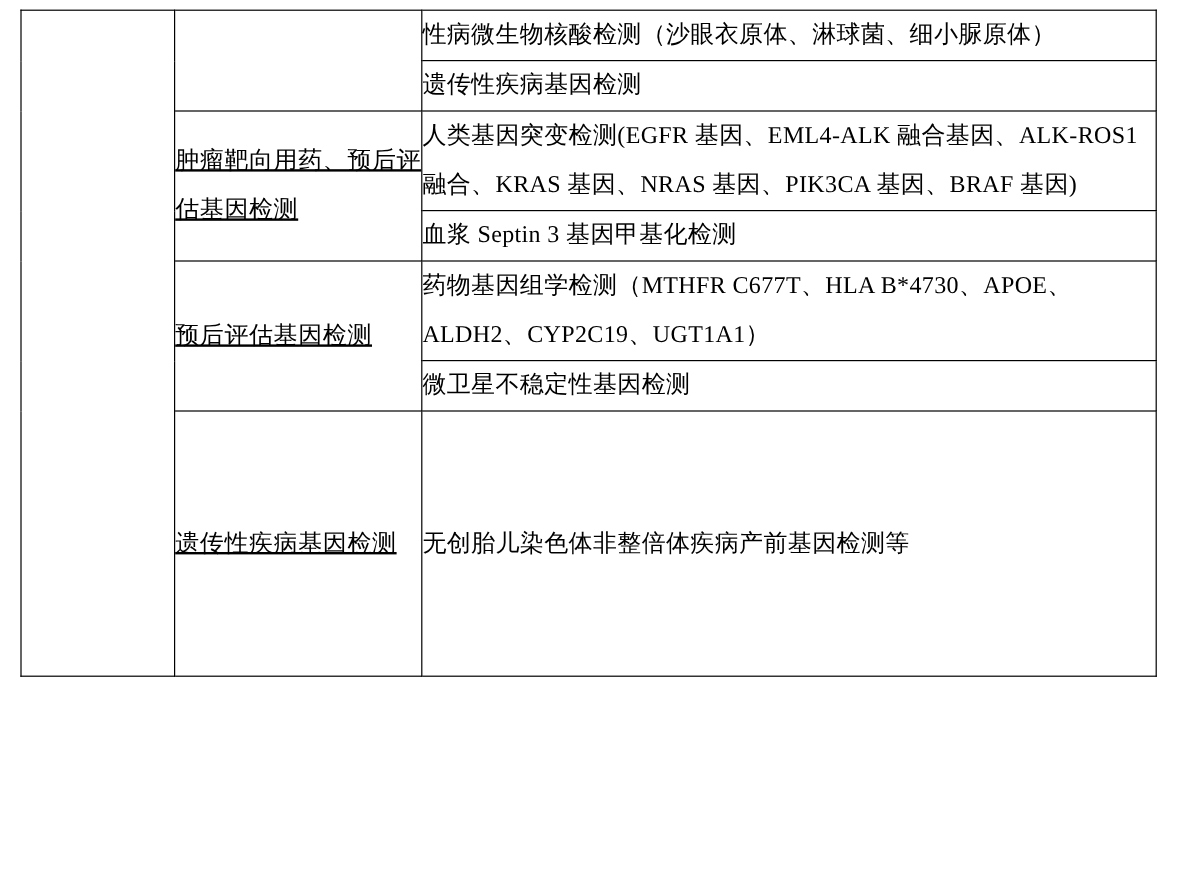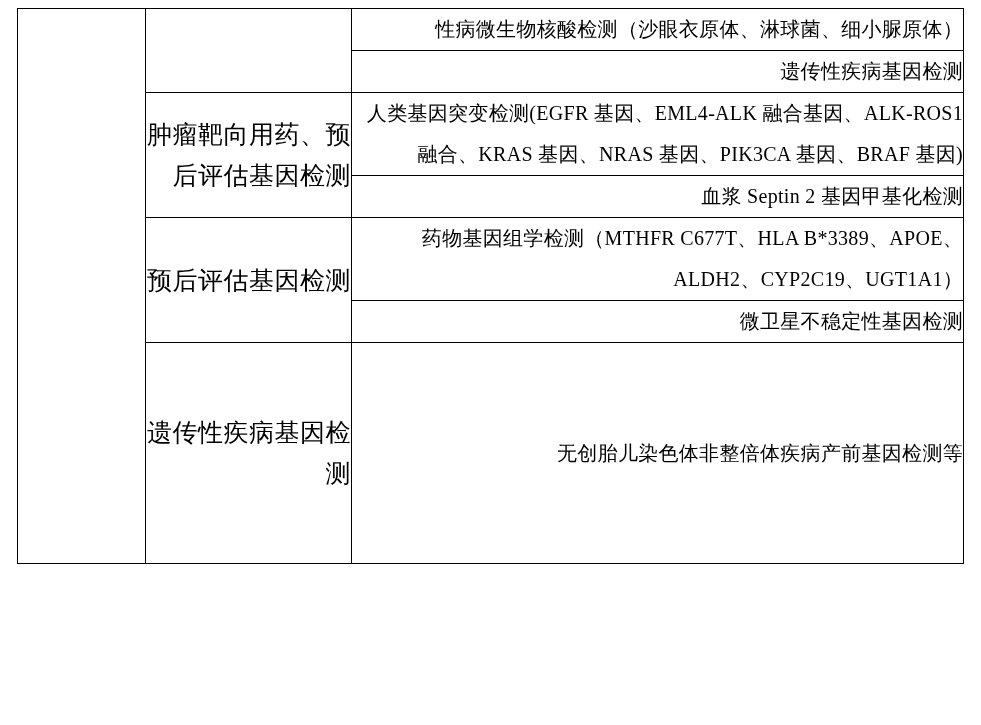--- a/index.html
+++ b/index.html
@@ -31,29 +31,30 @@
     border: 1px solid #000000;
     vertical-align: middle;
     padding: 0;
   }
   
   col.c1 { width: 128px; }
   col.c2 { width: 206px; }
   col.c3 { width: 612px; }
 
   .cell-cat {
-    text-align: right;
-    font-size: 25px;
+    text-align: left;
+    font-size: 20px;
     line-height: 41px;
     letter-spacing: 0.5px;
     padding: 6px 14px;
     font-family: "Liberation Serif", "DejaVu Serif", serif;
+    text-decoration: underline;
   }
   .cell-item {
-    text-align: right;
+    text-align: left;
     font-size: 20px;
     line-height: 41px;
     letter-spacing: 0.3px;
     padding: 7px 10px 7px 12px;
     font-family: "Liberation Serif", "DejaVu Serif", serif;
   }
   .cell-blank {
     padding: 0;
   }
   .tall-cell {
@@ -78,25 +79,25 @@
         <td class="cell-item">性病微生物核酸检测（沙眼衣原体、淋球菌、细小脲原体）</td>
       </tr>
       <tr>
         <td class="cell-item">遗传性疾病基因检测</td>
       </tr>
       <tr>
         <td class="cell-cat" rowspan="2">肿瘤靶向用药、预后评估基因检测</td>
         <td class="cell-item">人类基因突变检测(EGFR 基因、EML4-ALK 融合基因、ALK-ROS1 融合、KRAS 基因、NRAS 基因、PIK3CA 基因、BRAF 基因)</td>
       </tr>
       <tr>
-        <td class="cell-item">血浆 Septin 2 基因甲基化检测</td>
+        <td class="cell-item">血浆 Septin 3 基因甲基化检测</td>
       </tr>
       <tr>
         <td class="cell-cat" rowspan="2">预后评估基因检测</td>
-        <td class="cell-item">药物基因组学检测（MTHFR C677T、HLA B*3389、APOE、ALDH2、CYP2C19、UGT1A1）</td>
+        <td class="cell-item">药物基因组学检测（MTHFR C677T、HLA B*4730、APOE、ALDH2、CYP2C19、UGT1A1）</td>
       </tr>
       <tr>
         <td class="cell-item">微卫星不稳定性基因检测</td>
       </tr>
       <tr>
         <td class="cell-cat tall-cell">遗传性疾病基因检测</td>
         <td class="cell-item tall-cell">无创胎儿染色体非整倍体疾病产前基因检测等</td>
       </tr>
     </tbody>
   </table>

